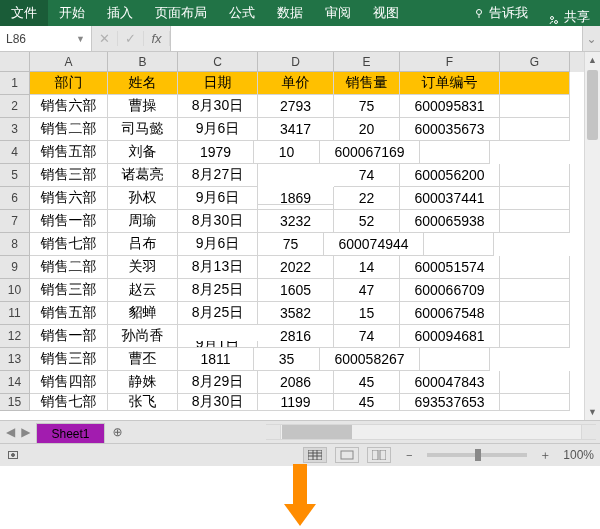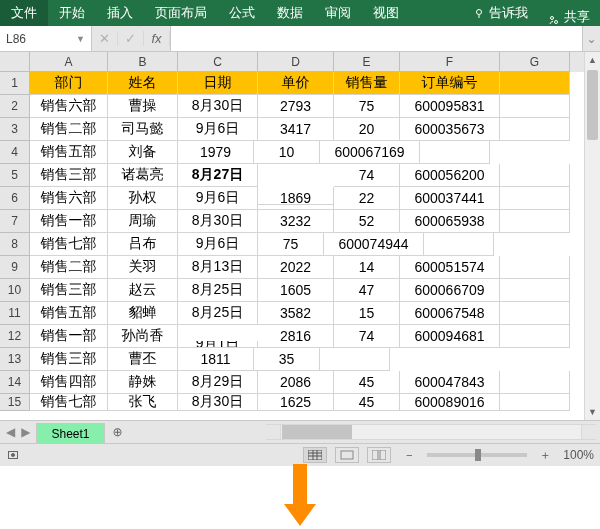--- a/index.html
+++ b/index.html
@@ -36,21 +36,21 @@
   .row.hdr .cell { background:#ffc000; font-weight:400; }
   .row.cut { height:17px; overflow:hidden; }
   .vscroll { position:absolute; right:0; top:0; width:16px; bottom:0; background:#efefef; border-left:1px solid #d8d8d8; }
   .vscroll .thumb { position:absolute; left:2px; right:2px; top:18px; height:70px; background:#c4c4c4; border-radius:2px; }
   .vscroll .arr { position:absolute; left:0; right:0; height:16px; display:flex; align-items:center; justify-content:center; font-size:9px; color:#666; }
   .vscroll .arr.up { top:0; } .vscroll .arr.dn { bottom:0; }
 
   
   .tabsrow { height: 23px; background:#e6e6e6; border-top:1px solid #c8c8c8; display:flex; align-items:stretch; font-size:12px; }
   .tabsnav { display:flex; align-items:center; padding:0 6px; gap:6px; color:#888; }
-  .sheettab { background:#86efac; border:1px solid #c8c8c8; border-bottom:none; padding:0 14px; display:flex; align-items:center; margin-top:2px; }
+  .sheettab { background:#a21caf; border:1px solid #c8c8c8; border-bottom:none; padding:0 14px; display:flex; align-items:center; margin-top:2px; }
   .addsheet { width:26px; display:flex; align-items:center; justify-content:center; color:#666; }
   .hscroll { flex:1; margin:3px 4px; background:#efefef; position:relative; border:1px solid #d8d8d8; }
   .hscroll .thumb { position:absolute; left:0; top:0; bottom:0; width:70px; background:#c4c4c4; }
   .hscroll::before, .hscroll::after { content:""; position:absolute; top:0; bottom:0; width:14px; background:#e6e6e6; }
   .hscroll::before{ left:-1px; border-right:1px solid #d8d8d8;} .hscroll::after{ right:-1px; border-left:1px solid #d8d8d8;}
   .hscroll .thumb { left:15px; }
 
   
   .status { height: 23px; background:#e6e6e6; border-top:1px solid #c8c8c8; display:flex; align-items:center; font-size:12px; color:#555; padding:0 6px; gap:8px; }
   .status .sp { flex:1; }
@@ -159,21 +159,21 @@
           <div class="cell" style="width: 70px;">刘备</div>
           <div class="cell" style="width: 76px;">1979</div>
           <div class="cell" style="width: 66px;">10</div>
           <div class="cell" style="width: 100px;">600067169</div>
           <div class="cell" style="width: 70px;"></div>
         </div>
         <div class="row">
           <div class="rowhdr">5</div>
           <div class="cell" style="width: 78px;">销售三部</div>
           <div class="cell" style="width: 70px;">诸葛亮</div>
-          <div class="cell" style="width: 80px; font-weight: bold;">8月27日</div>
+          <div class="cell" style="width: 80px;">8月27日</div>
           <div class="cell" style="width: 76px; margin-top: 40px;">2714</div>
           <div class="cell" style="width: 66px;">74</div>
           <div class="cell" style="width: 100px;">600056200</div>
           <div class="cell" style="width: 70px;"></div>
         </div>
         <div class="row">
           <div class="rowhdr">6</div>
           <div class="cell" style="width: 78px;">销售六部</div>
           <div class="cell" style="width: 70px;">孙权</div>
           <div class="cell" style="width: 80px;">9月6日</div>
@@ -240,40 +240,41 @@
           <div class="cell" style="width: 66px;">74</div>
           <div class="cell" style="width: 100px;">600094681</div>
           <div class="cell" style="width: 70px;"></div>
         </div>
         <div class="row">
           <div class="rowhdr">13</div>
           <div class="cell" style="width: 78px;">销售三部</div>
           <div class="cell" style="width: 70px;">曹丕</div>
           <div class="cell" style="width: 76px;">1811</div>
           <div class="cell" style="width: 66px;">35</div>
+          <div class="cell" style="width: 100px;">600058267</div>
           <div class="cell" style="width: 70px;"></div>
         </div>
         <div class="row">
           <div class="rowhdr">14</div>
           <div class="cell" style="width: 78px;">销售四部</div>
           <div class="cell" style="width: 70px;">静姝</div>
           <div class="cell" style="width: 80px;">8月29日</div>
           <div class="cell" style="width: 76px;">2086</div>
           <div class="cell" style="width: 66px;">45</div>
           <div class="cell" style="width: 100px;">600047843</div>
           <div class="cell" style="width: 70px;"></div>
         </div>
         <div class="row cut">
           <div class="rowhdr">15</div>
           <div class="cell" style="width: 78px;">销售七部</div>
           <div class="cell" style="width: 70px;">张飞</div>
           <div class="cell" style="width: 80px;">8月30日</div>
-          <div class="cell" style="width: 76px;">1625</div>
+          <div class="cell" style="width: 76px;">1199</div>
           <div class="cell" style="width: 66px;">45</div>
-          <div class="cell" style="width: 100px;">600089016</div>
+          <div class="cell" style="width: 100px;">693537653</div>
           <div class="cell" style="width: 70px;"></div>
         </div>
       </div>
     <div class="vscroll">
       <div class="arr up">▲</div>
       <div class="thumb"></div>
       <div class="arr dn">▼</div>
     </div>
   </div>
 

